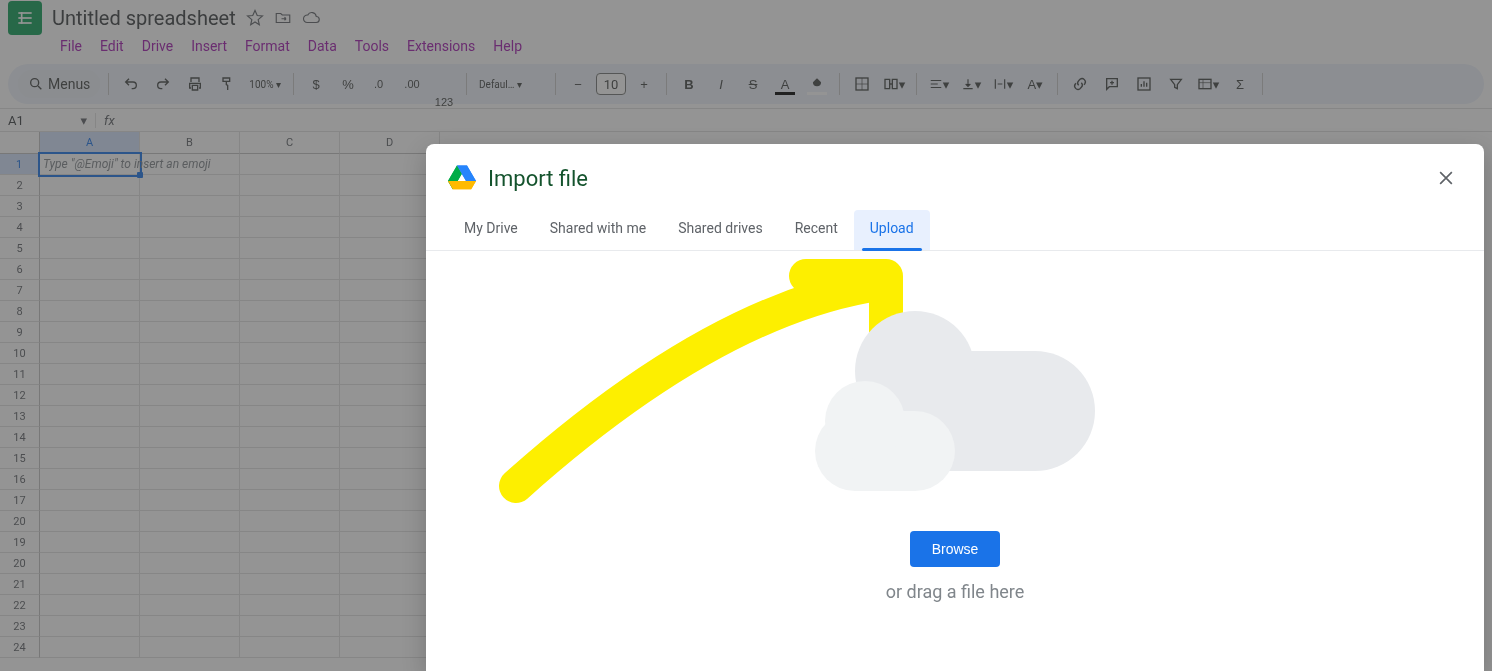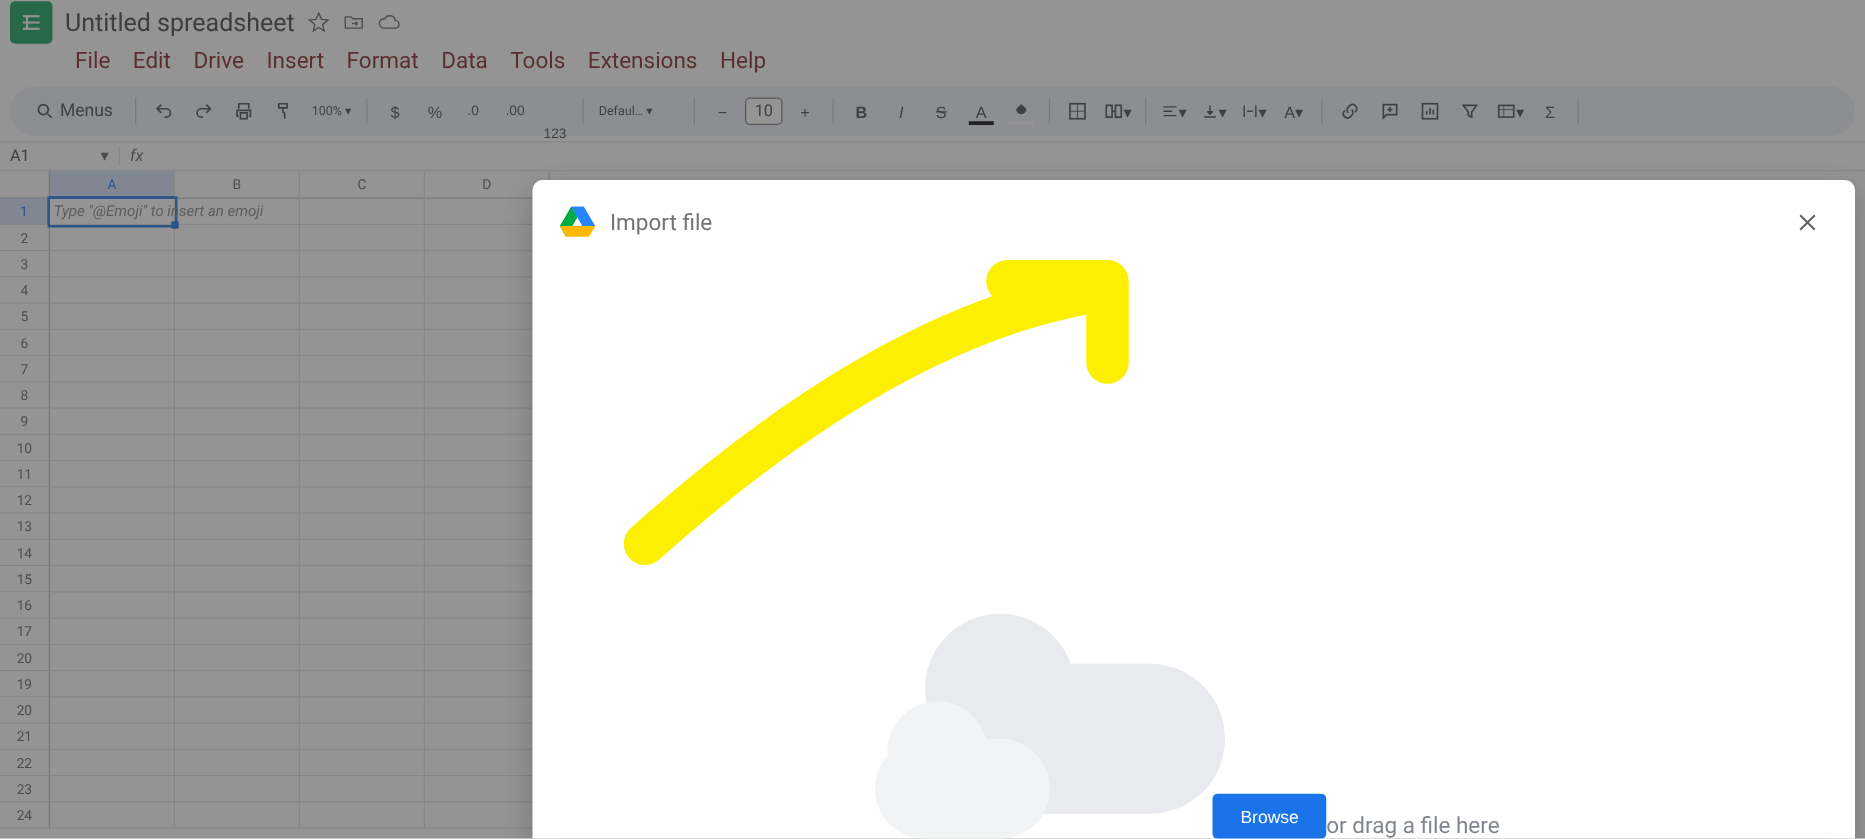--- a/index.html
+++ b/index.html
@@ -37,21 +37,21 @@
     flex: none;
   }
   .logo svg { width: 20px; height: 20px; }
   .doc-title { font-size: 20px; color: #3c4043; }
   .title-icon { color: #5f6368; width: 18px; height: 18px; display:inline-flex; align-items:center; justify-content:center; }
 
   .menu-row {
     display: flex; gap: 2px; padding: 4px 8px 6px 52px;
   }
   .menu-item {
-    padding: 4px 8px; font-size: 18px; color: #7f1d1d; border-radius: 4px;
+    padding: 4px 8px; font-size: 14px; color: #a21caf; border-radius: 4px;
   }
 
   .toolbar {
     margin: 0 8px 4px 8px;
     background: var(--toolbar-bg);
     border-radius: 24px;
     height: 40px;
     display: flex; align-items: center; gap: 4px;
     padding: 0 10px;
     color: #444746;
@@ -143,21 +143,21 @@
     position:absolute; left:426px; top:144px; right:8px; bottom:0;
     background:#fff; border-radius:8px 8px 0 0;
     box-shadow: 0 8px 24px rgba(0,0,0,.2);
     display:flex; flex-direction:column;
     overflow: hidden;
   }
   .dlg-header {
     display:flex; align-items:center; padding: 18px 22px 6px 22px; gap:12px;
   }
   .drive-icon { width:28px; height:28px; position:relative; }
-  .dlg-title { font-size:18px; color:#737373; }
+  .dlg-title { font-size:22px; color:#14532d; }
   .close-x {
     margin-left:auto; width:32px; height:32px; display:flex;
     align-items:center; justify-content:center; color:#5f6368;
   }
   .dlg-tabs {
     display:flex; padding: 10px 22px 0 22px; gap: 0px;
     border-bottom:1px solid #e8eaed;
   }
   .dlg-tab {
     padding: 10px 16px 14px 16px; font-size:14px; color:#5f6368;
@@ -166,22 +166,22 @@
   .dlg-tab.active {
     color: var(--blue); background: #e8f0fe;
     border-radius: 4px 4px 0 0;
   }
   .dlg-tab.active::after {
     content:""; position:absolute; left:8px; right:8px; bottom:-1px; height:3px;
     background: var(--blue); border-radius: 2px;
   }
 
   .dlg-body {
-    flex:1; position:relative; display:flex; flex-direction:row;
-    align-items:flex-end; justify-content:center;
+    flex:1; position:relative; display:flex; flex-direction:column;
+    align-items:center; justify-content:center;
   }
 
   .clouds { position:relative; width:260px; height:150px; margin-top:20px;}
   .cloud { position:absolute; border-radius: 999px; }
   .cloud.big {
     width: 220px; height: 120px; right: -10px; top: 10px; background:#e8eaed;
   }
   .cloud.big::before {
     content:""; position:absolute; width:120px; height:120px; border-radius:50%;
     background:#e8eaed; left:-20px; top:-40px;
@@ -580,20 +580,27 @@
       </svg>
     </span>
     <span class="dlg-title">Import file</span>
     <span class="close-x">
       <svg viewBox="0 0 24 24" width="20" height="20">
           <path stroke="#5f6368" stroke-width="2" d="M5 5l14 14M19 5 5 19"></path>
         </svg>
     </span>
   </div>
 
+  <div class="dlg-tabs">
+      <div class="dlg-tab">My Drive</div>
+      <div class="dlg-tab">Shared with me</div>
+      <div class="dlg-tab">Shared drives</div>
+      <div class="dlg-tab">Recent</div>
+      <div class="dlg-tab active">Upload</div>
+    </div>
 
   <div class="dlg-body">
 
     <svg class="anno" viewBox="0 0 440 260">
       <path d="M30 230 Q 220 60 380 30" fill="none" stroke="#fdef00" stroke-width="34" stroke-linecap="round"></path>
       <path d="M320 20 L400 20 L400 85" fill="none" stroke="#fdef00" stroke-width="34" stroke-linecap="round" stroke-linejoin="round"></path>
     </svg>
 
     <div class="clouds">
       <div class="cloud big"></div>

